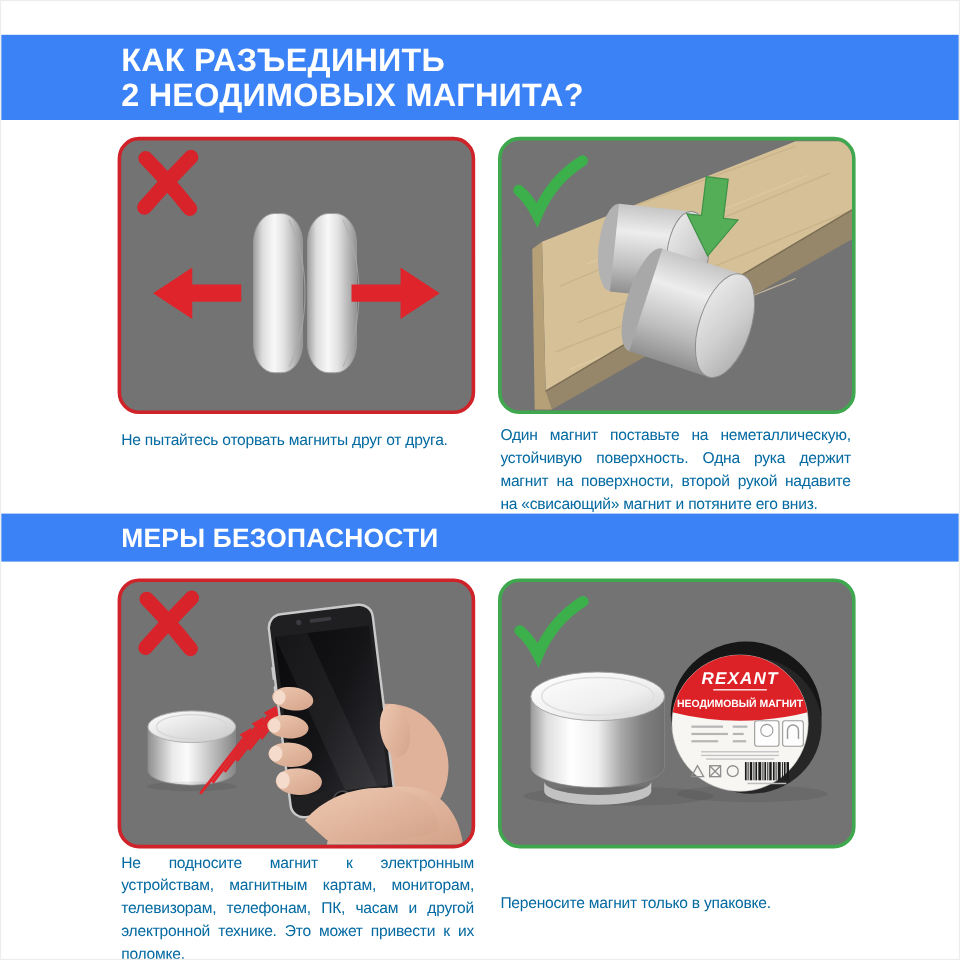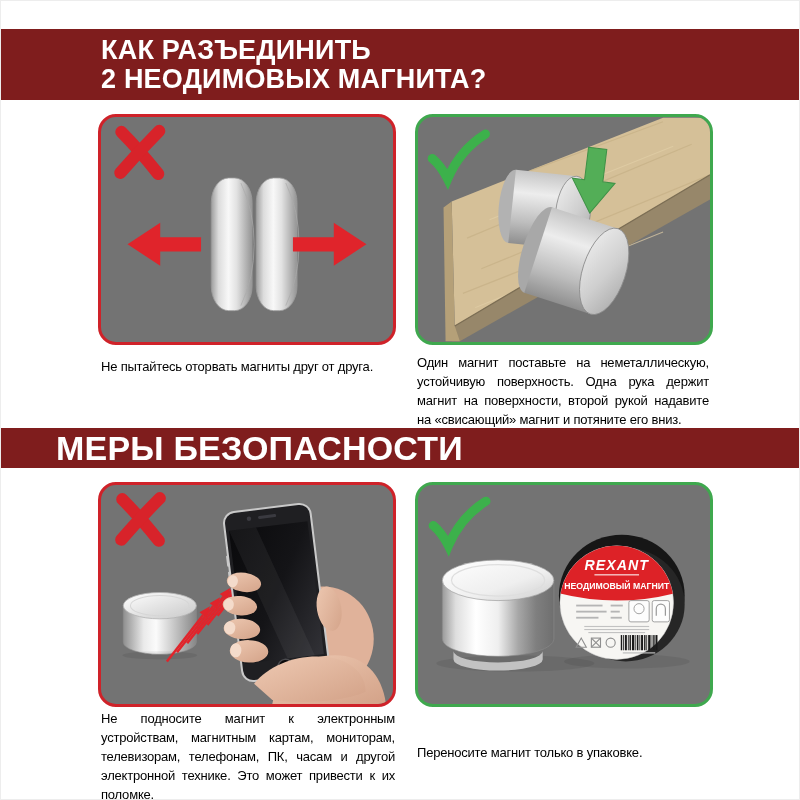--- a/index.html
+++ b/index.html
@@ -2,35 +2,35 @@
 <html><head>
 <meta charset="utf-8">
 <style>
   html,body{margin:0;padding:0;background:#fff;}
   .canvas{
     position:relative;width:800px;height:800px;background:#ffffff;
     font-family:"Liberation Sans","DejaVu Sans",sans-serif;
     overflow:hidden;border:1px solid #ededed;box-sizing:border-box;
   }
   .banner{
-    position:absolute;left:0;width:100%;background:#7f1d1d;color:#ffffff;
+    position:absolute;left:0;width:100%;background:#3b82f6;color:#ffffff;
     font-weight:bold;box-sizing:border-box;
   }
   .banner1{top:28px;height:71px;padding:7px 0 0 100px;font-size:27px;line-height:29px;letter-spacing:.2px;}
-  .banner2{top:427px;height:40px;padding-left:55px;font-size:34px;line-height:41px;letter-spacing:.2px;}
+  .banner2{top:427px;height:40px;padding-left:100px;font-size:22px;line-height:41px;letter-spacing:.2px;}
   .panel{position:absolute;background:#737373;border-radius:18px;overflow:hidden;}
   .panel svg{display:block;width:100%;height:100%;}
   .panel-red{border:3px solid #cf2229;}
   .panel-green{border:3px solid #3fa84e;}
   #p1l{left:97px;top:113px;width:292px;height:225px;}
   #p1r{left:414px;top:113px;width:292px;height:225px;}
   #p2l{left:97px;top:481px;width:292px;height:219px;}
   #p2r{left:414px;top:481px;width:292px;height:219px;}
   .caption{
-    position:absolute;color:#000000;font-size:13px;line-height:19px;
+    position:absolute;color:#0369a1;font-size:13px;line-height:19px;
     letter-spacing:-.2px;
   }
   .just{text-align:justify;}
   #c1l{left:100px;top:356px;width:294px;}
   #c1r{left:416px;top:352px;width:292px;}
   #c2l{left:100px;top:708px;width:294px;}
   #c2r{left:416px;top:742px;width:292px;}
 </style>
 </head>
 <body>

